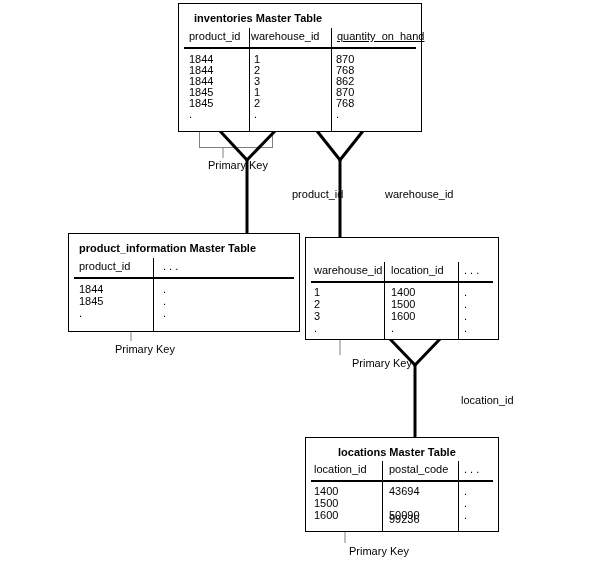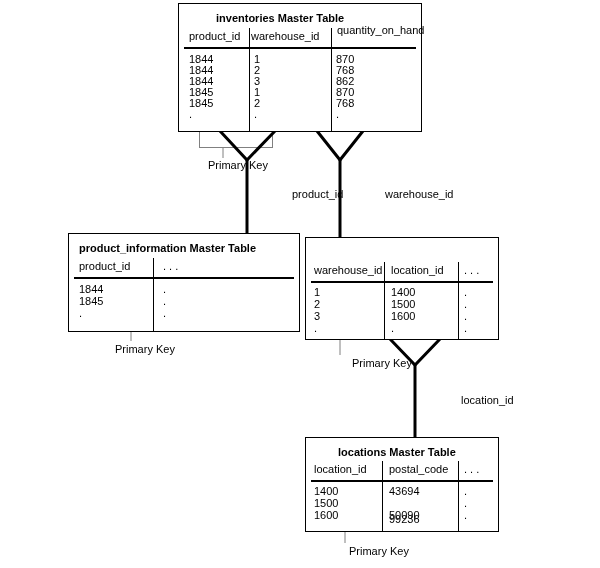--- a/index.html
+++ b/index.html
@@ -34,24 +34,24 @@
     <path class="fork" d="M390,339 L415,365 L440,339"></path>
     <line class="trunk" x1="415" y1="363" x2="415" y2="438"></line>
 
     <line class="leader" x1="223" y1="147" x2="223" y2="158"></line>
     <line class="leader" x1="131" y1="311" x2="131" y2="341"></line>
     <line class="leader" x1="340" y1="315" x2="340" y2="355"></line>
     <line class="leader" x1="345" y1="513" x2="345" y2="543"></line>
   </svg>
 
   <div class="tbox" style="left:178px;top:3px;width:242px;height:127px;">
-    <span class="abs title" style="left:26px;top:8px;padding-left:11px;">inventories Master Table</span>
+    <span class="abs title" style="left:4px;top:8px;padding-left:11px;">inventories Master Table</span>
     <span class="abs" style="left:10px;top:26px;">product_id</span>
     <span class="abs" style="left:72px;top:26px;">warehouse_id</span>
-    <span class="abs" style="left:158px;top:20px;">quantity_on_hand</span>
+    <span class="abs" style="left:158px;top:26px;text-decoration:underline;">quantity_on_hand</span>
     <div class="hline" style="left:5px;top:43px;width:232px;"></div>
     <div class="vline" style="left:70px;top:24px;bottom:0;"></div>
     <div class="vline" style="left:152px;top:24px;bottom:0;"></div>
 
     <span class="abs" style="left:10px;top:49px;">1844</span>
     <span class="abs" style="left:75px;top:49px;">1</span>
     <span class="abs" style="left:157px;top:49px;">870</span>
     <span class="abs" style="left:10px;top:60px;">1844</span>
     <span class="abs" style="left:75px;top:60px;">2</span>
     <span class="abs" style="left:157px;top:60px;">768</span>

